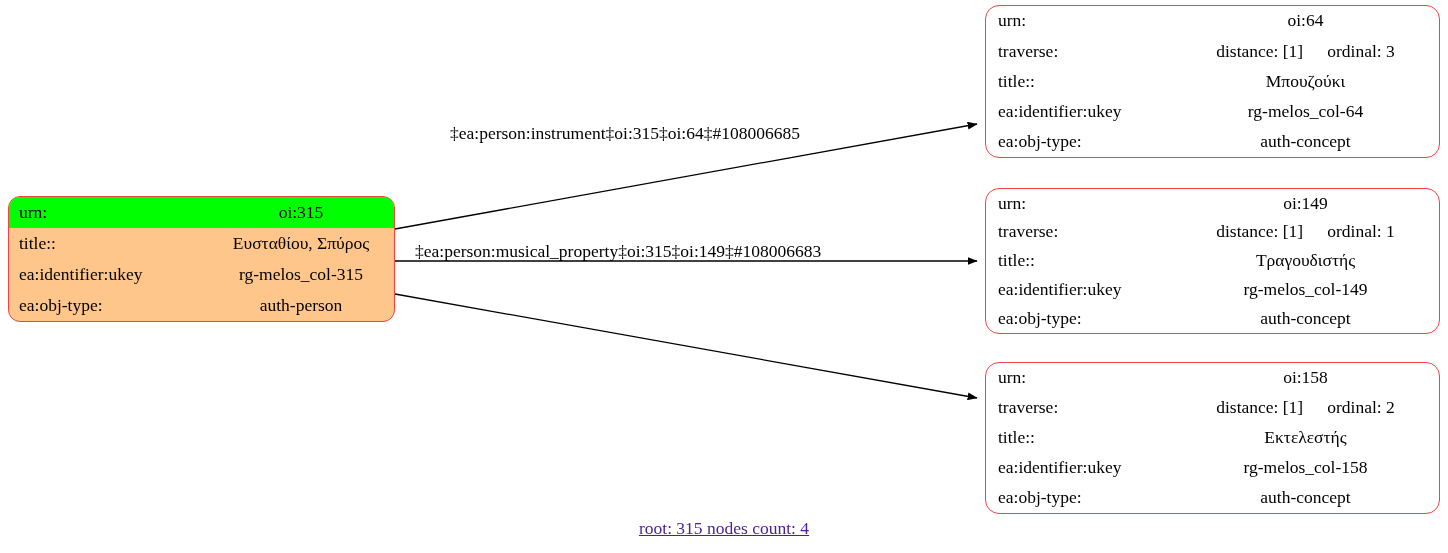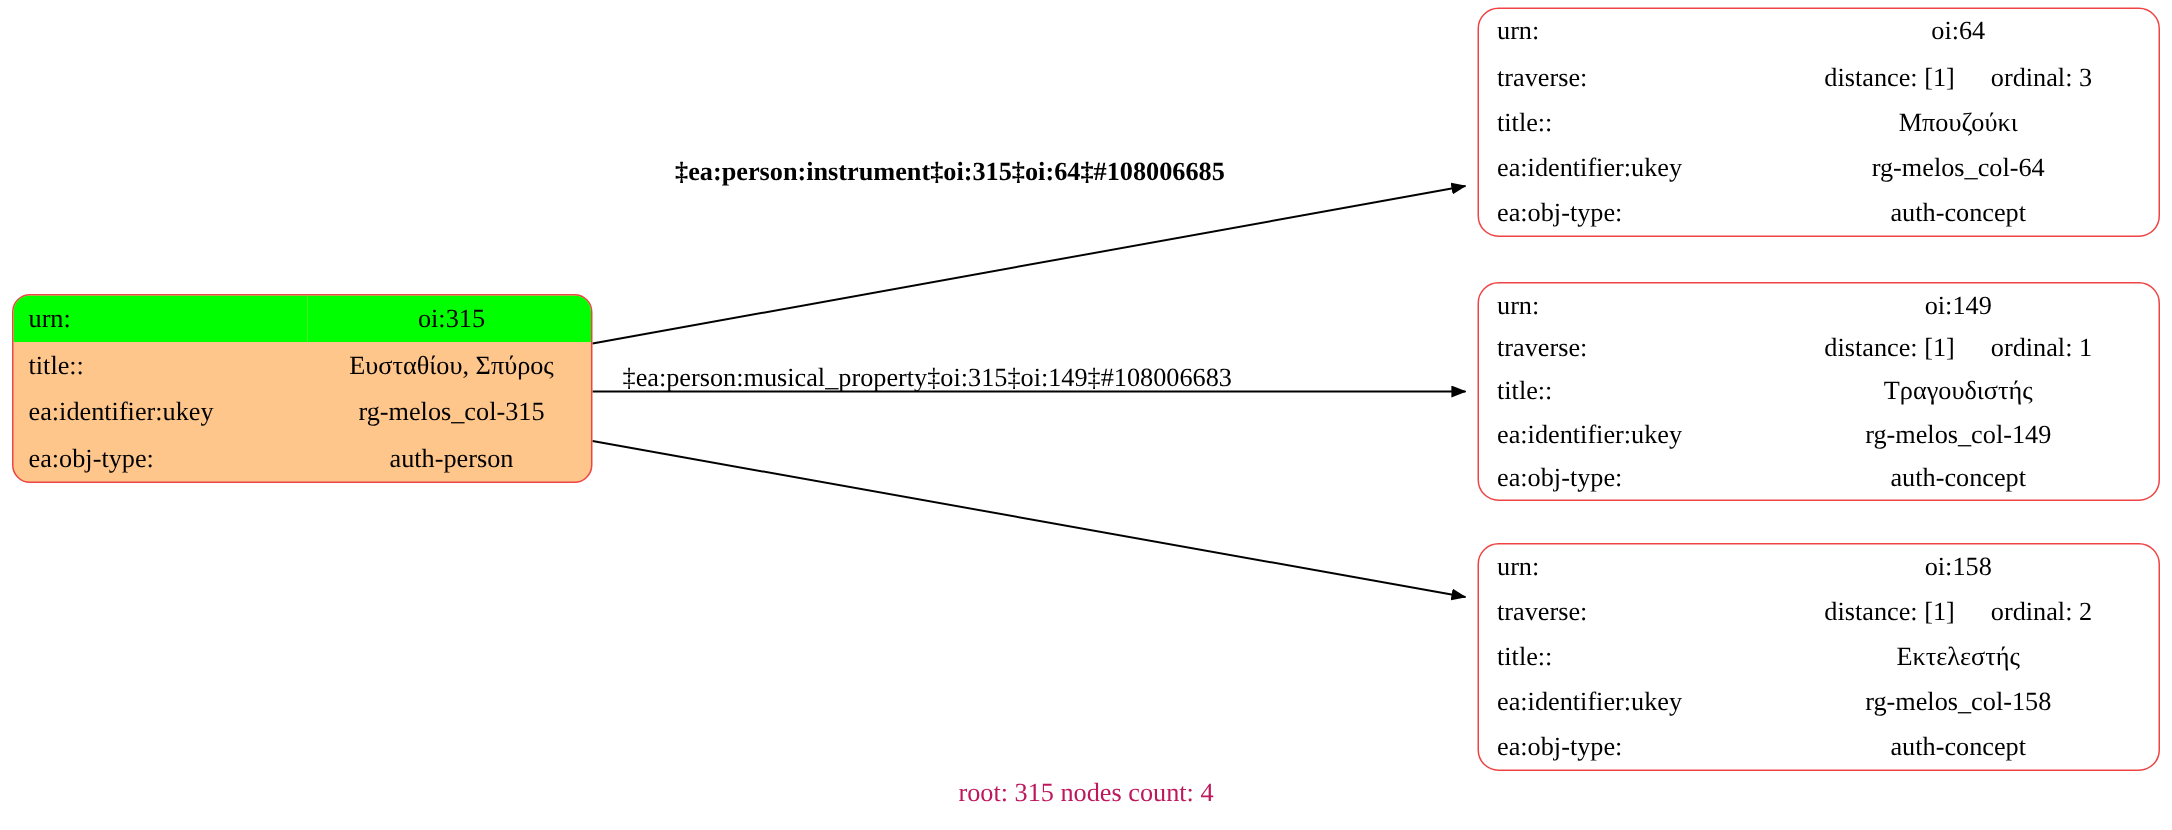--- a/index.html
+++ b/index.html
@@ -95,21 +95,22 @@
 
   
   #caption {
     position: absolute;
     left: 0;
     top: 518px;
     width: 1448px;
     text-align: center;
     font-size: 17.5px;
     font-family: "Liberation Serif", "DejaVu Serif", serif;
-    color: #be185d;
+    color: #4c1d95;
+    text-decoration: underline;
   }
 </style>
 </head>
 <body>
 
 <div id="canvas">
 
   <svg id="edge-layer" viewBox="0 0 1448 553" width="1448" height="553" xmlns="http://www.w3.org/2000/svg">
     <defs>
       <marker id="arrow" markerWidth="10" markerHeight="8" refX="9.4" refY="4" orient="auto" markerUnits="userSpaceOnUse">
@@ -233,20 +234,20 @@
         <td class="v">rg-melos_col-158</td>
       </tr>
       <tr>
         <td class="k">ea:obj-type:</td>
         <td class="v">auth-concept</td>
       </tr>
     </tbody>
       </table>
   </div>
 
-  <div class="edge-label" style="left:450px; top:106px;font-weight:bold;">‡ea:person:instrument‡oi:315‡oi:64‡#108006685</div>
+  <div class="edge-label" style="left:450px; top:125px;">‡ea:person:instrument‡oi:315‡oi:64‡#108006685</div>
 
   <div class="edge-label" style="left:415px; top:243px;">‡ea:person:musical_property‡oi:315‡oi:149‡#108006683</div>
 
 
   <div id="caption">root: 315 nodes count: 4</div>
 
 </div>
 
 </body></html>

